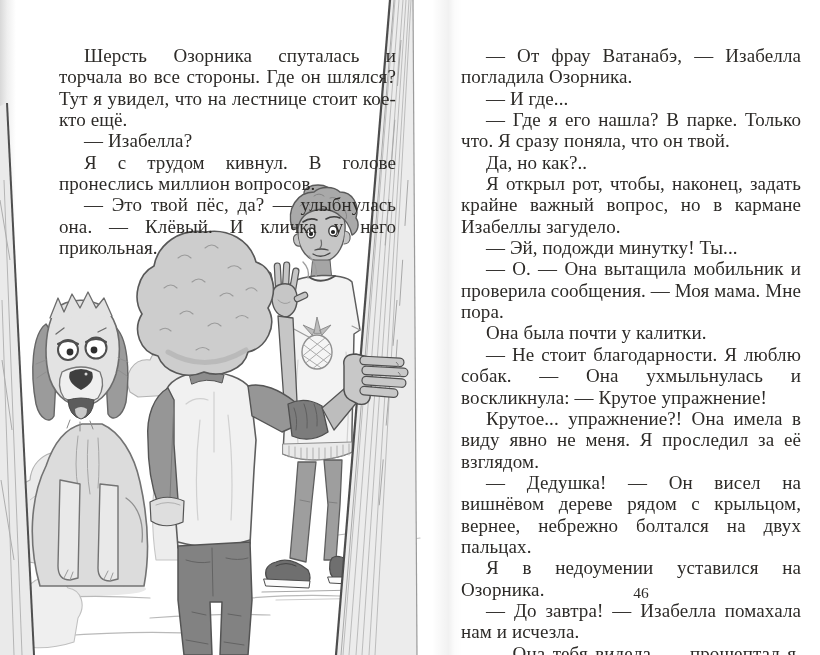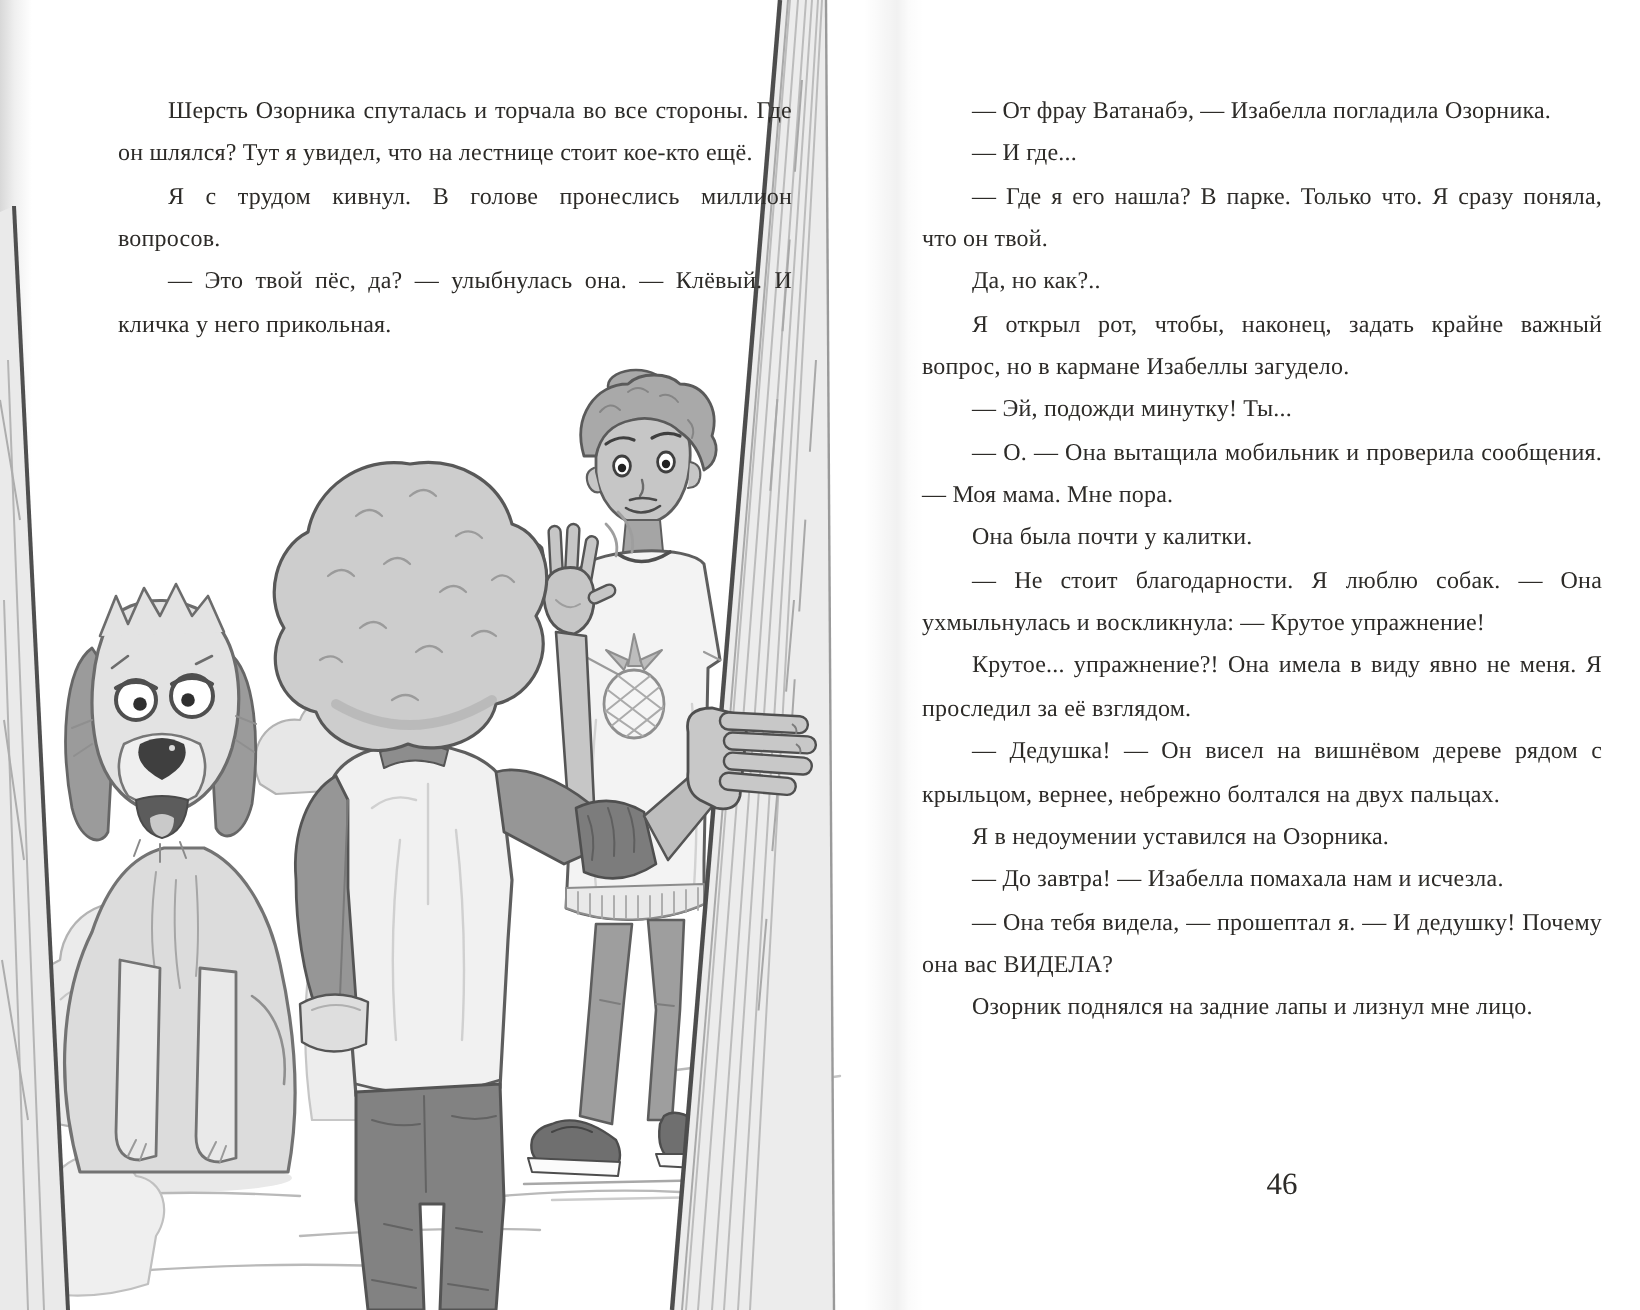--- a/index.html
+++ b/index.html
@@ -13,21 +13,21 @@
     position:absolute;left:0;top:0;width:16px;height:655px;z-index:0;
     background:linear-gradient(90deg,#d8d8d8 0%,#efefef 45%,#ffffff 100%);
   }
   .gutter-shade{
     position:absolute;left:432px;top:0;width:30px;height:655px;z-index:0;
     background:linear-gradient(90deg,rgba(0,0,0,0) 0%,rgba(0,0,0,0.055) 55%,rgba(0,0,0,0.015) 75%,rgba(0,0,0,0) 100%);
   }
   .illustration{position:absolute;left:0;top:0;width:455px;height:655px;z-index:1;}
   .text-col{
     position:absolute;z-index:2;text-align:justify;
-    font-size:12px;line-height:21.35px;letter-spacing:0.1px;
+    font-size:19px;line-height:21.35px;letter-spacing:0.1px;
   }
   .text-col p{margin:0;text-indent:25px;}
   .text-col-left{left:59px;top:45px;width:337px;}
   .text-col-right{left:461px;top:45px;width:340px;}
   .page-number{
     position:absolute;left:471px;top:584px;width:340px;z-index:2;
     text-align:center;font-size:15.5px;
   }
 </style>
 </head>
@@ -192,20 +192,21 @@
     <g>
       <polygon points="0,106 7,103 34,655 0,655" fill="#eaeaea"></polygon>
       <path d="M7 103 L34 655" stroke="#4f4f4f" stroke-width="2" fill="none"></path>
       <path d="M4 180 L22 655 M2 300 L14 655" stroke="#b5b5b5" stroke-width="1" fill="none"></path>
       <path d="M0 200 L10 260 M2 360 L12 430 M1 480 L14 560" stroke="#adadad" stroke-width="1" fill="none"></path>
     </g>
   </svg>
 
   <div class="text-col text-col-left">
     <p>Шерсть Озорника спуталась и торчала во все стороны. Где он шлялся? Тут я увидел, что на лестнице стоит кое-кто ещё.</p>
+    <p>— Изабелла?</p>
     <p>Я с трудом кивнул. В голове пронеслись миллион вопросов.</p>
     <p>— Это твой пёс, да? — улыбнулась она. — Клёвый. И кличка у него прикольная.</p>
   </div>
 
   <div class="text-col text-col-right">
     <p>— От фрау Ватанабэ, — Изабелла погладила Озорника.</p>
     <p>— И где...</p>
     <p>— Где я его нашла? В парке. Только что. Я сразу поняла, что он твой.</p>
     <p>Да, но как?..</p>
     <p>Я открыл рот, чтобы, наконец, задать крайне важный вопрос, но в кармане Изабеллы загудело.</p>

